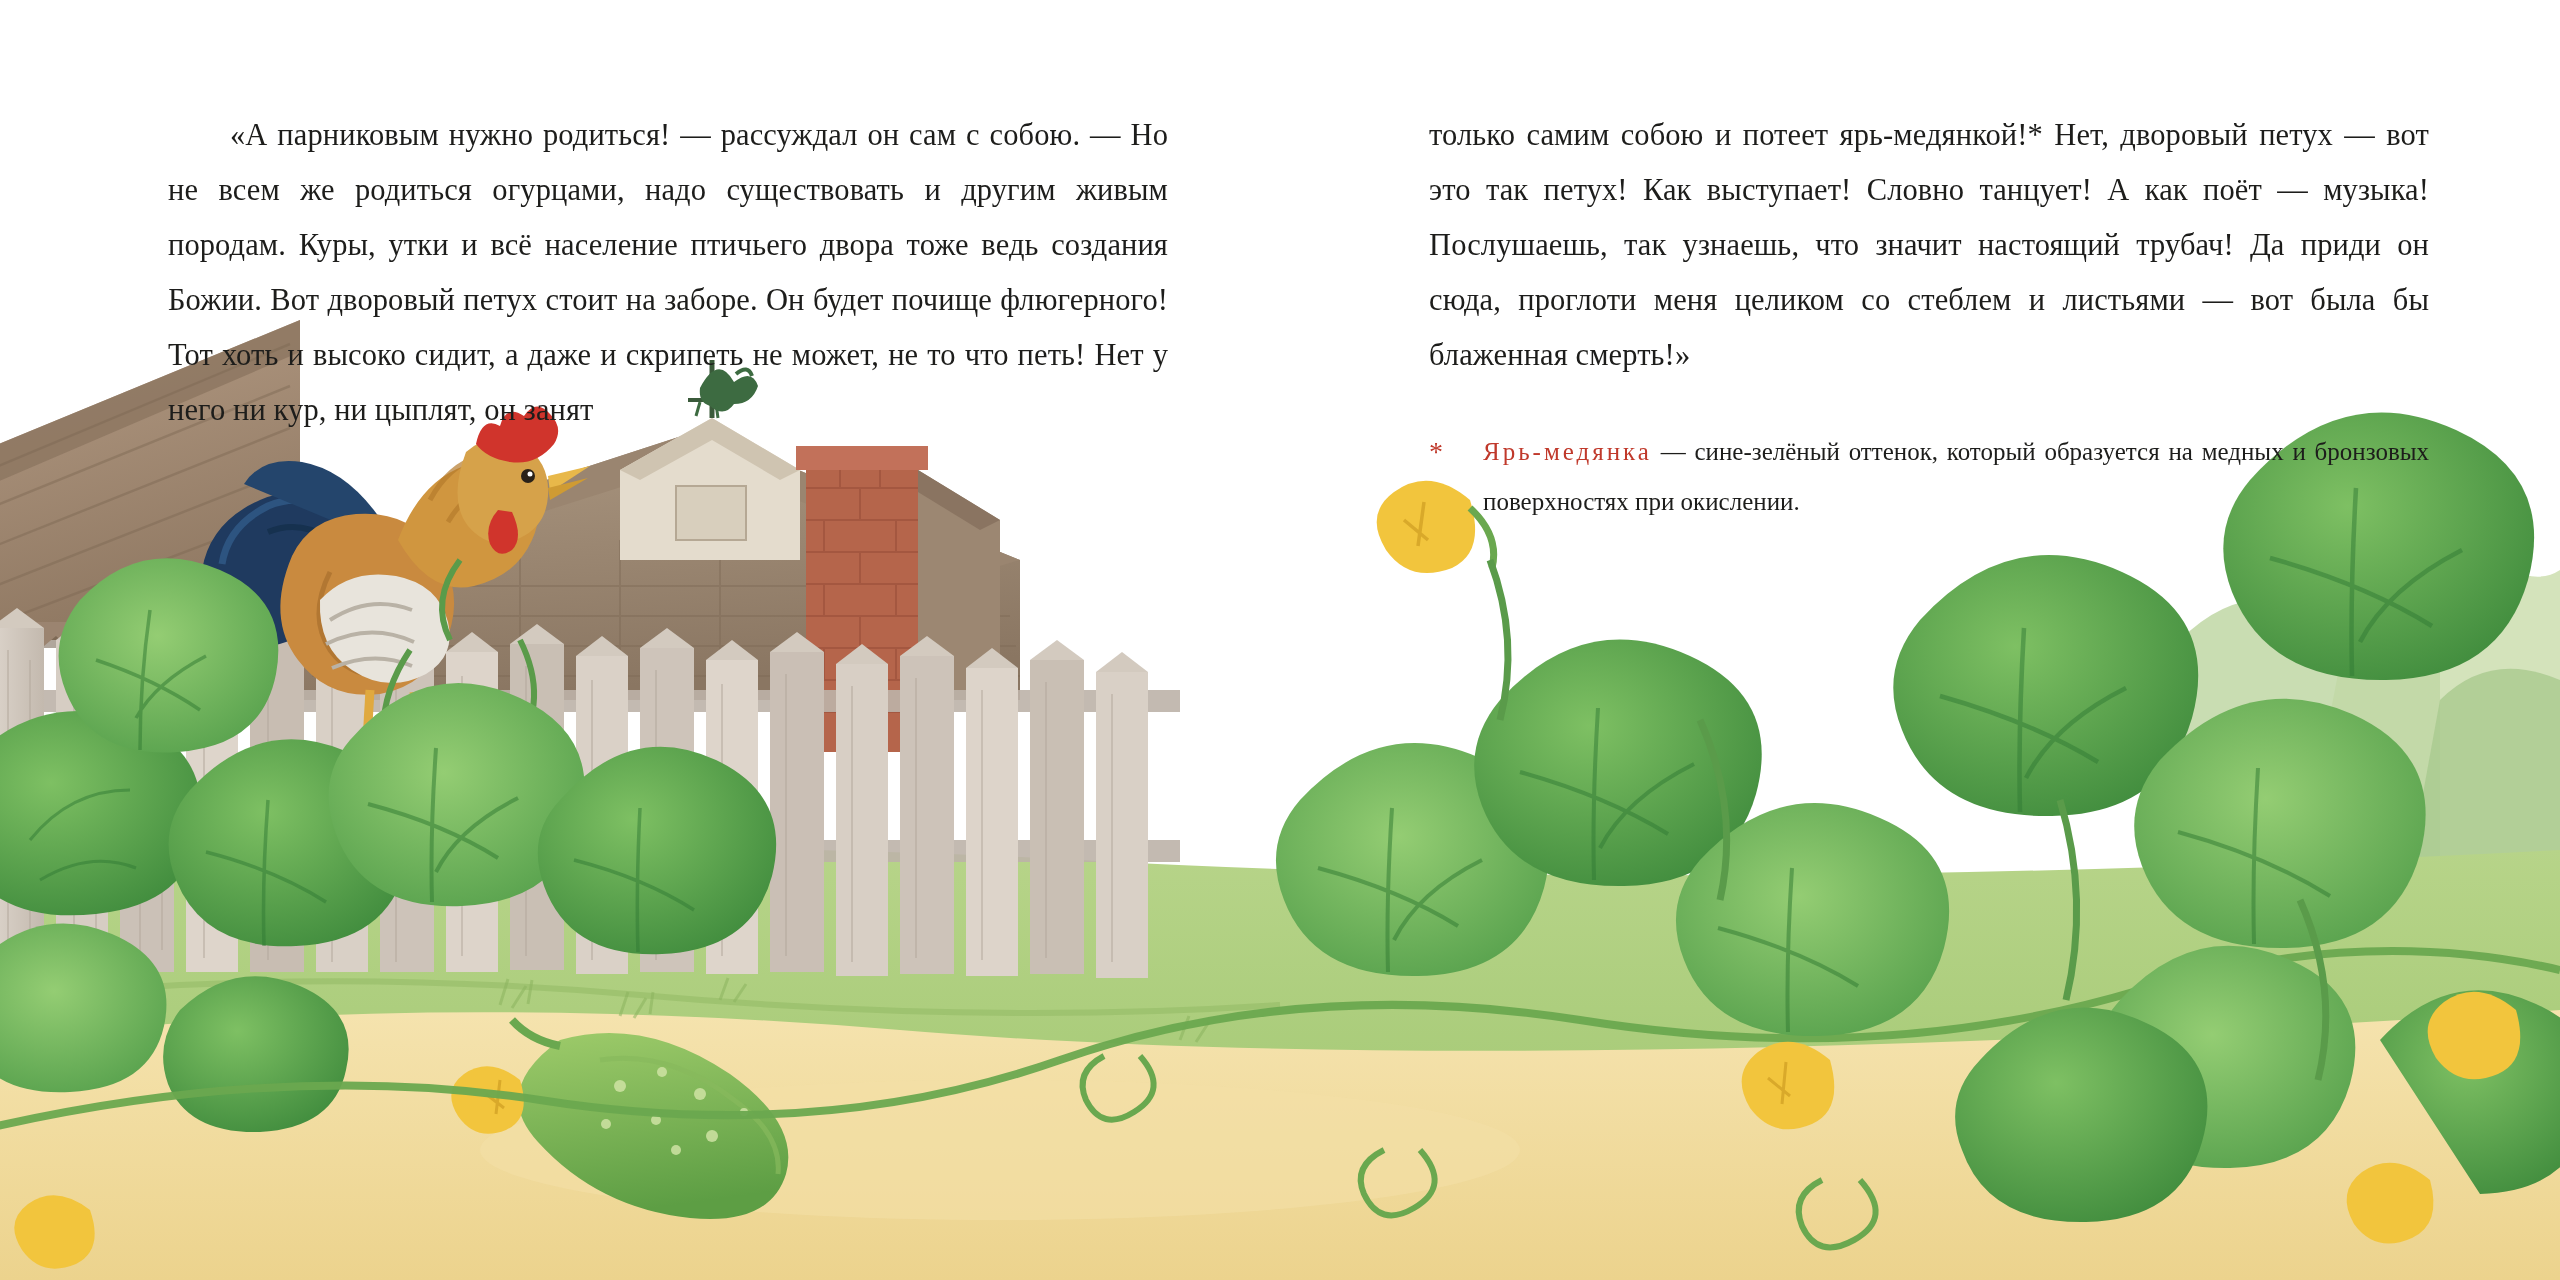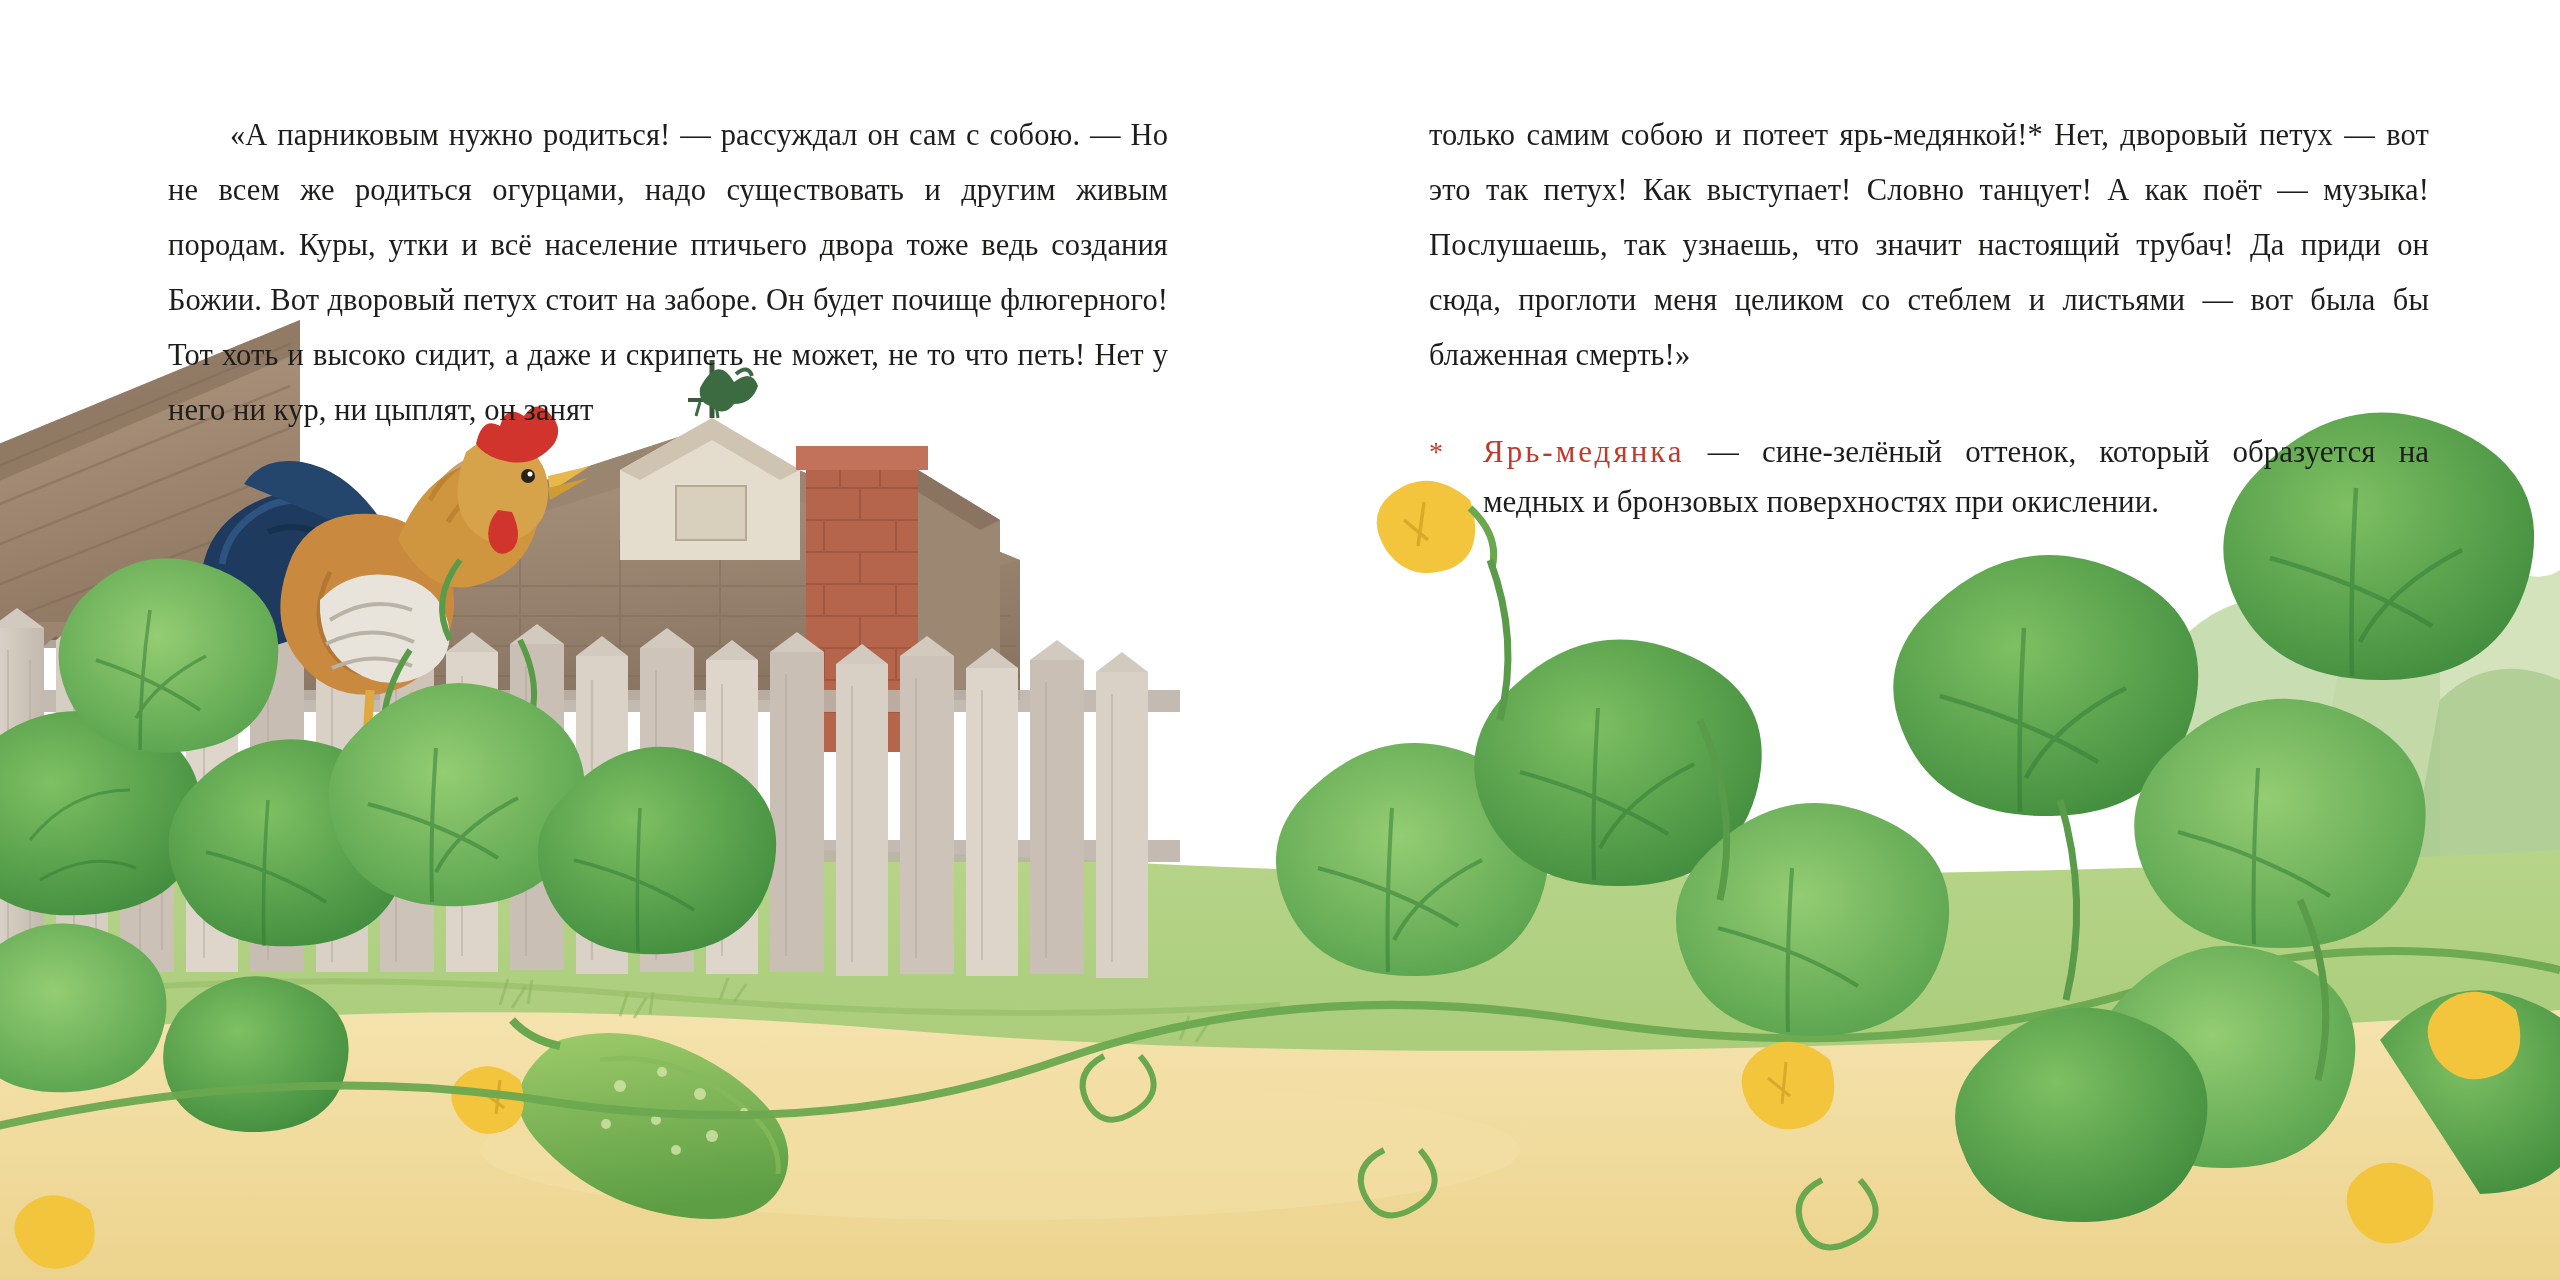--- a/index.html
+++ b/index.html
@@ -60,21 +60,21 @@
   .footnote-star {
     width: 54px;
     flex: 0 0 54px;
     font-size: 28px;
     line-height: 50px;
     color: #c0392b;
     font-family: "Liberation Serif", serif;
   }
   .footnote-body {
     flex: 1;
-    font-size: 31px;
+    font-size: 25px;
     line-height: 50px;
     color: #1d1d1b;
     text-align: justify;
     font-family: "Liberation Serif", serif;
   }
   .term {
     color: #c0392b;
     letter-spacing: 3px;
   }
 

